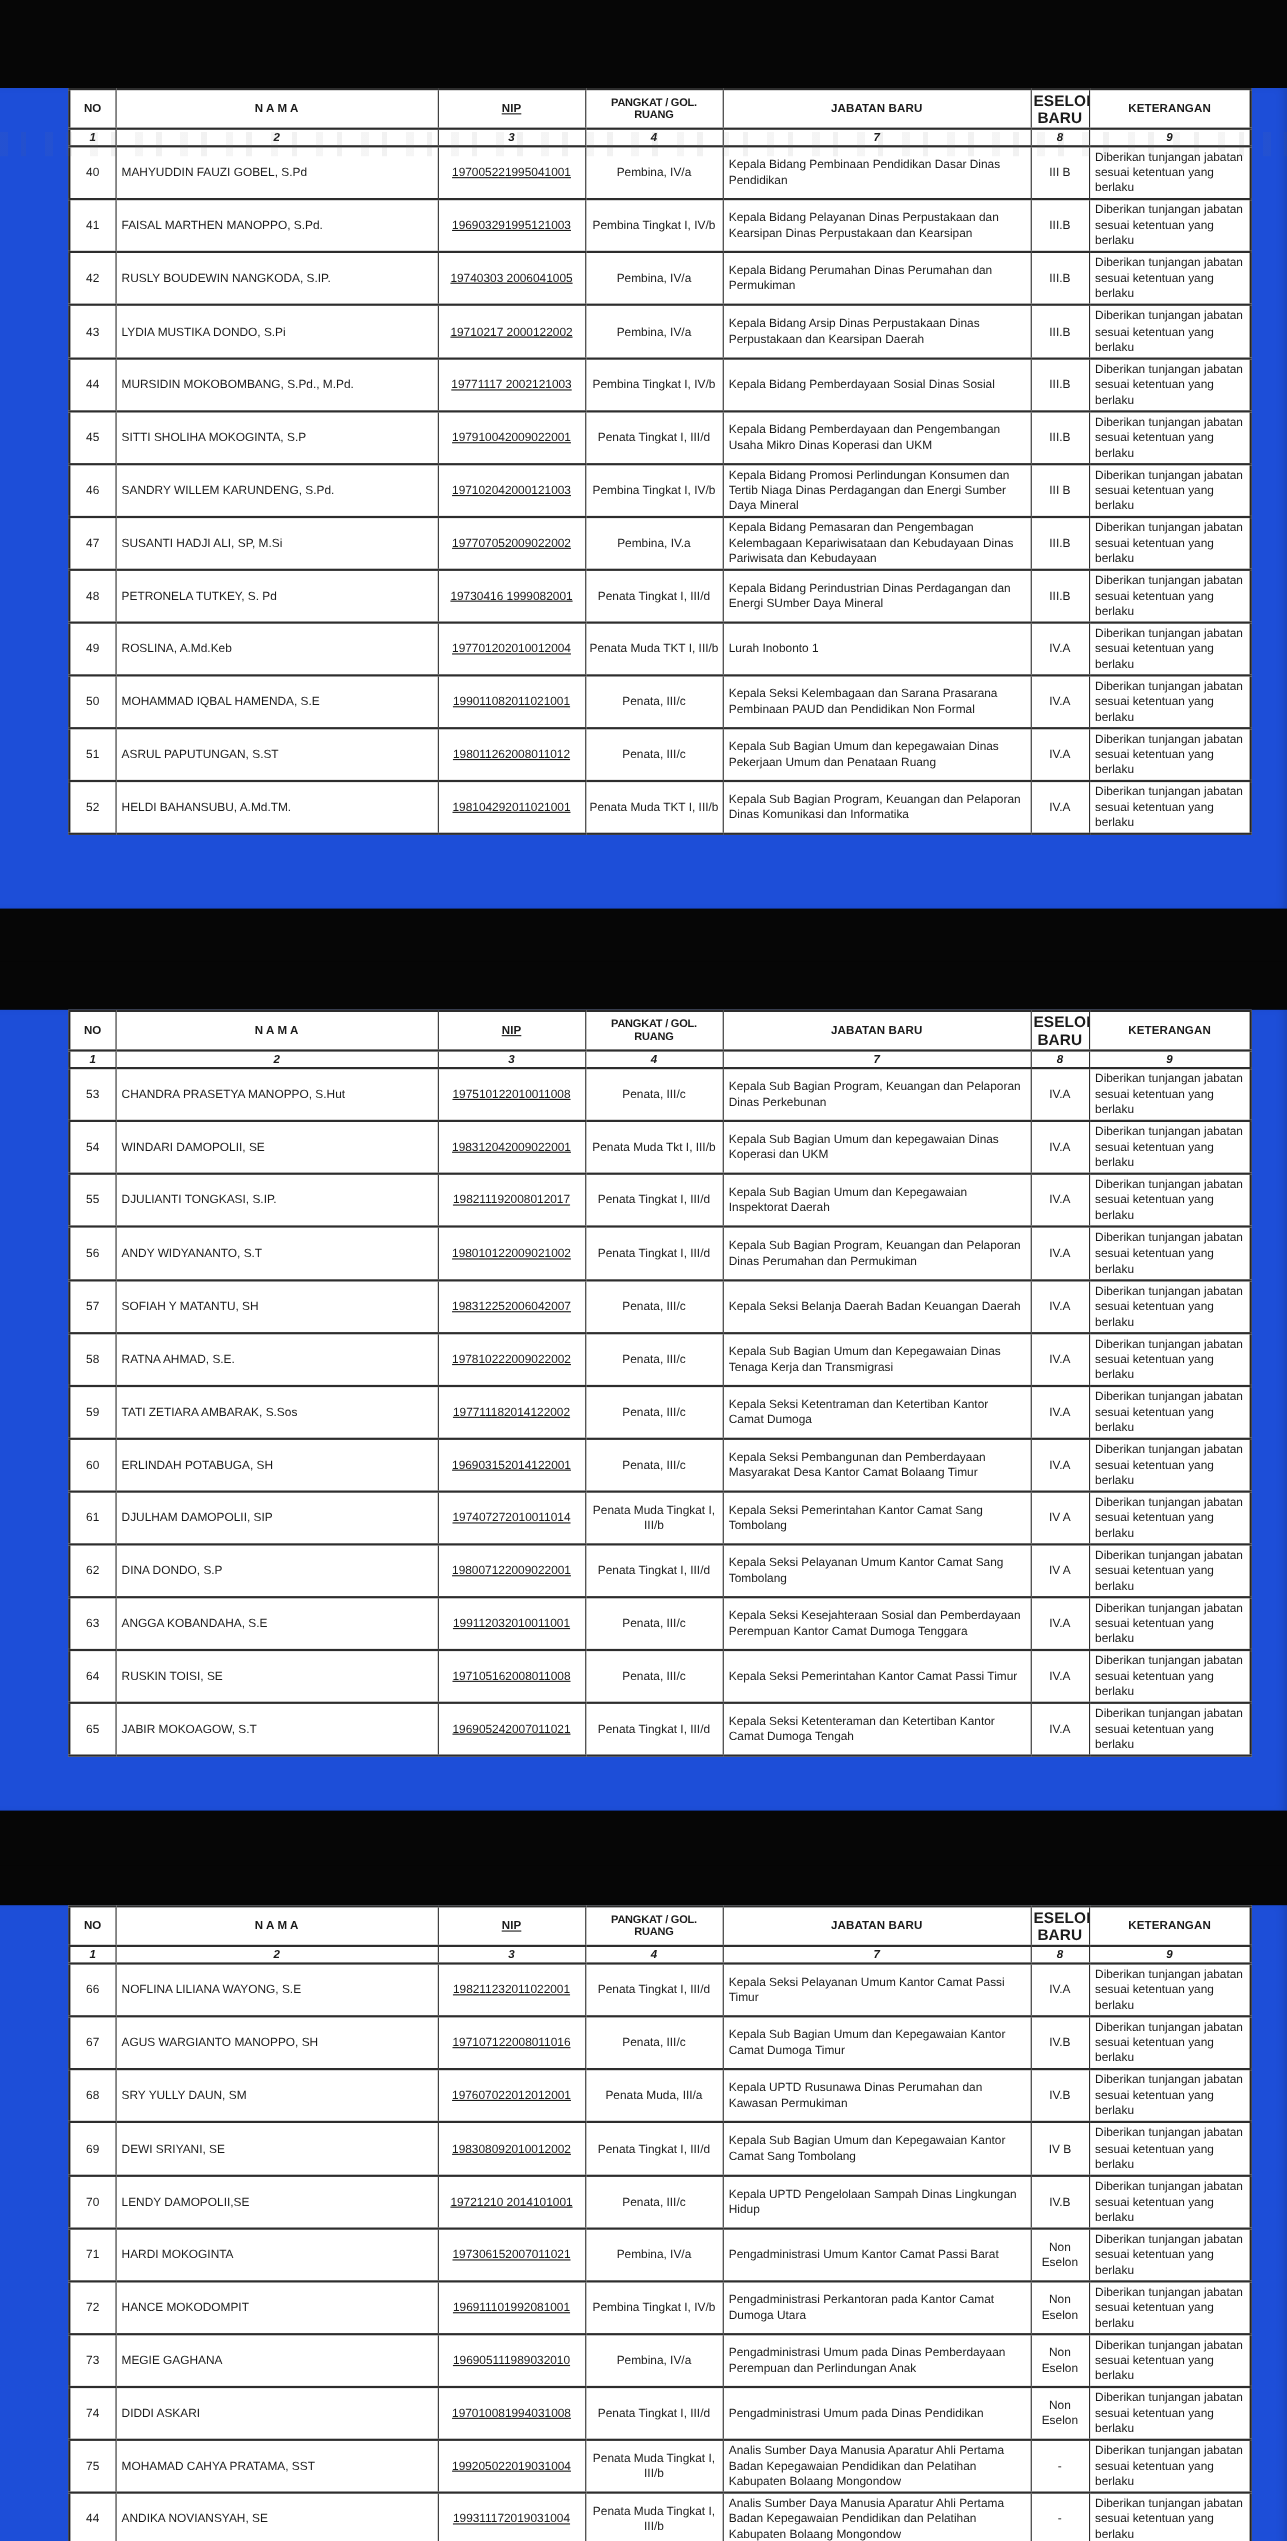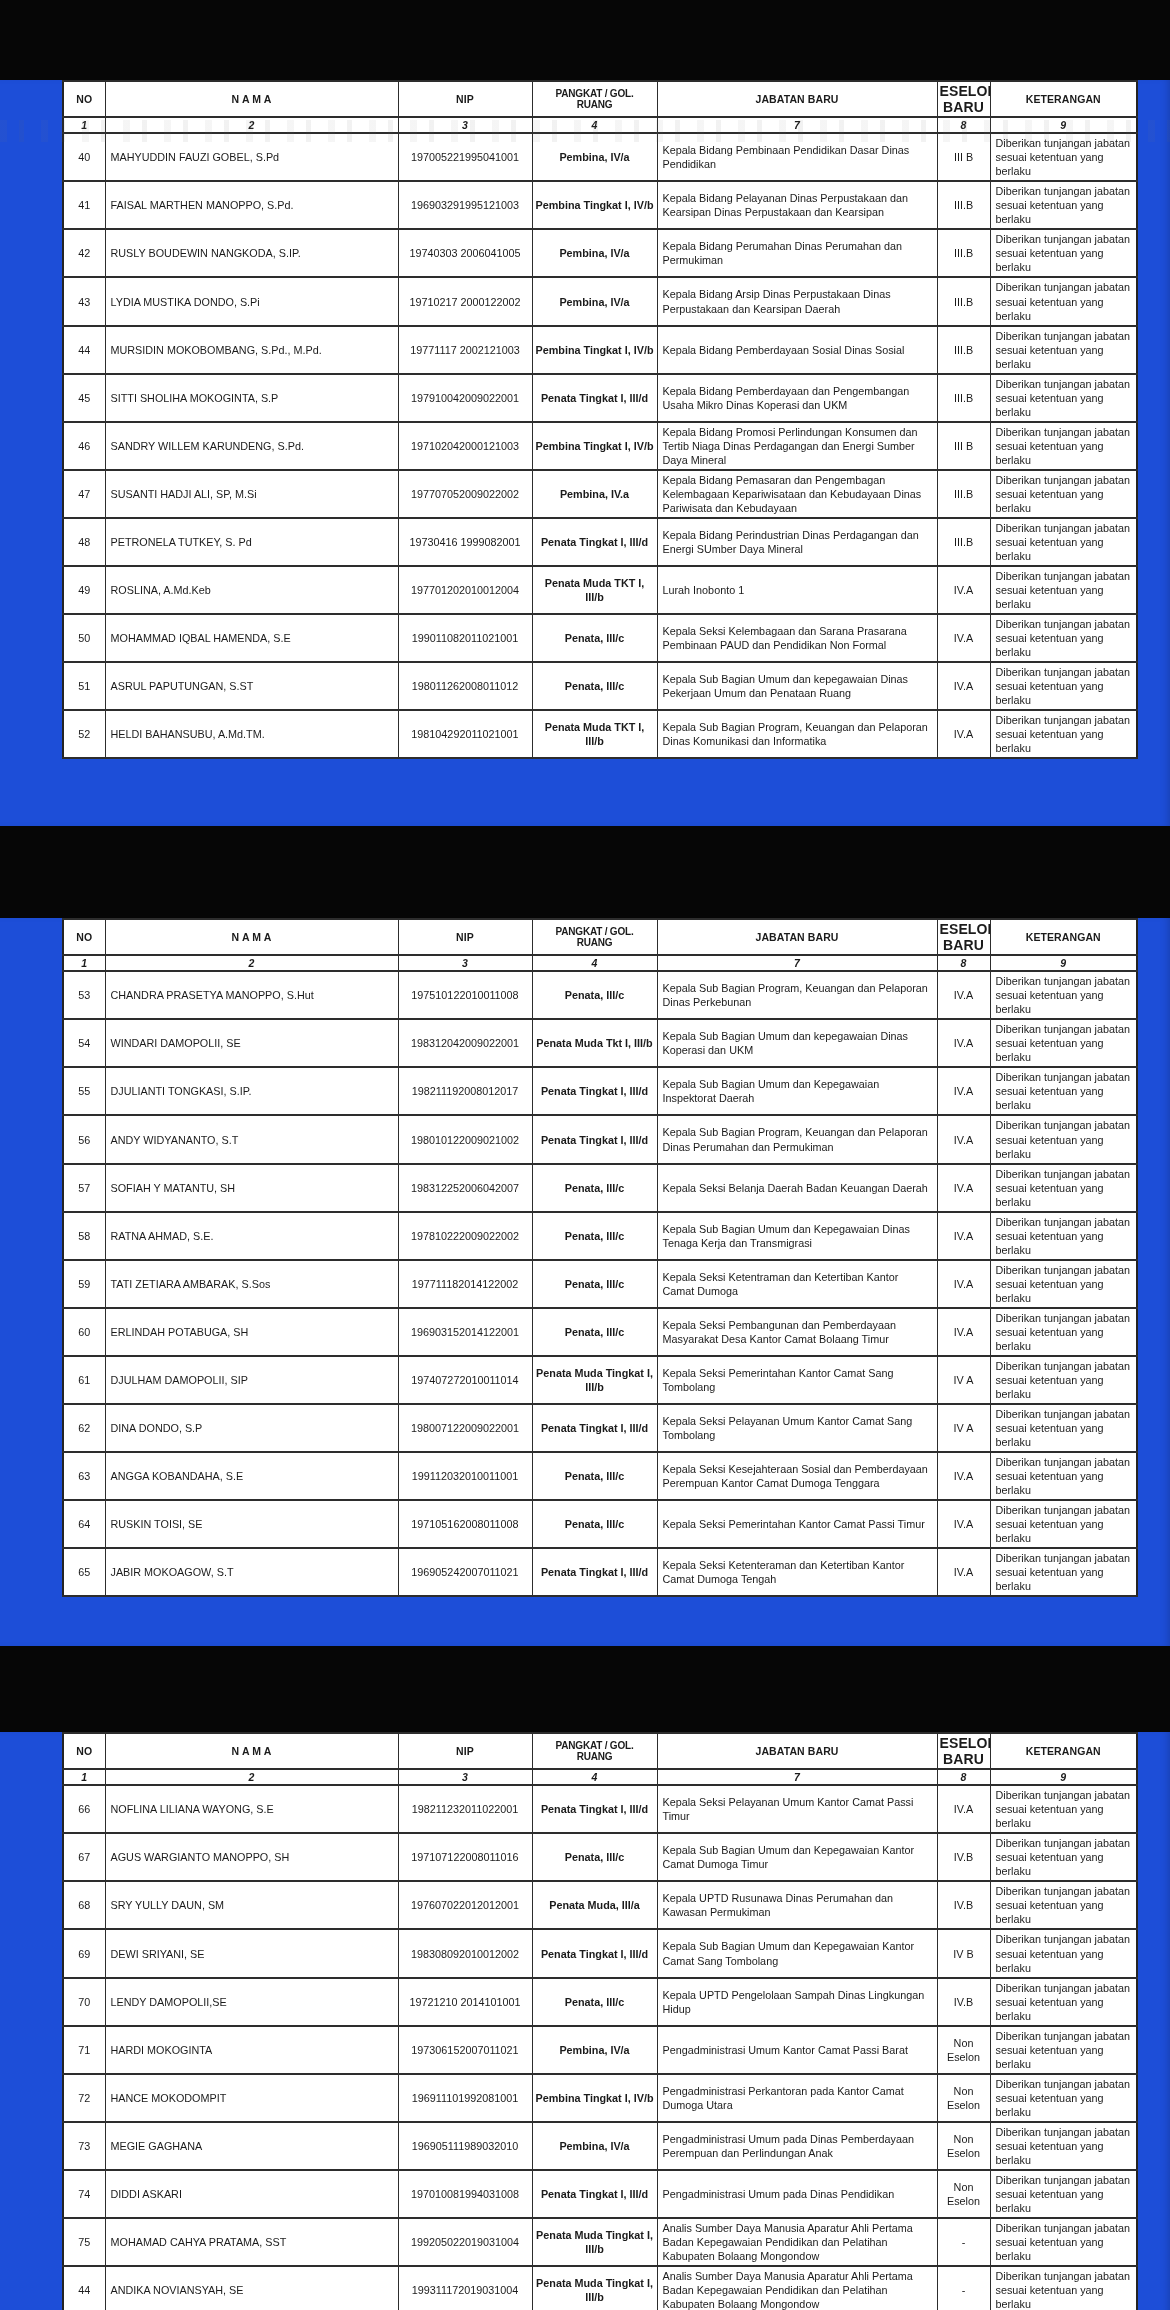--- a/index.html
+++ b/index.html
@@ -63,22 +63,22 @@
     font-weight: bold;
     font-style: italic;
     text-align: center;
     padding: 0 4px;
   }
   .roster tbody td { font-size: 10.8px; line-height: 1.3; }
   .p1 tbody tr { height: 40px; }
   .p2 tbody tr, .p3 tbody tr { height: 44px; }
   .c-no      { width: 42px;  text-align: center; }
   .c-nama    { width: 293px; text-align: left; }
-  .c-nip     { width: 134px; text-align: center; }
-  .c-pangkat { width: 125px; text-align: center; font-weight: bold; }
+  .c-nip     { width: 134px; text-align: center; text-decoration: underline; }
+  .c-pangkat { width: 125px; text-align: center; }
   .c-jabatan { width: 280px; text-align: left; }
   .c-eselon  { width: 53px;  text-align: center; }
   .c-ket     { width: 147px; text-align: left; }
   td.c-no   { font-size: 12px; }
   td.c-ket  { font-size: 10.3px; line-height: 1.3; }
   td.c-eselon { font-size: 10.6px; line-height: 1.2; padding: 1px 0; }
   td.c-pangkat { line-height: 1.25; padding: 1px 3px; }
 </style>
 </head>
 <body>

